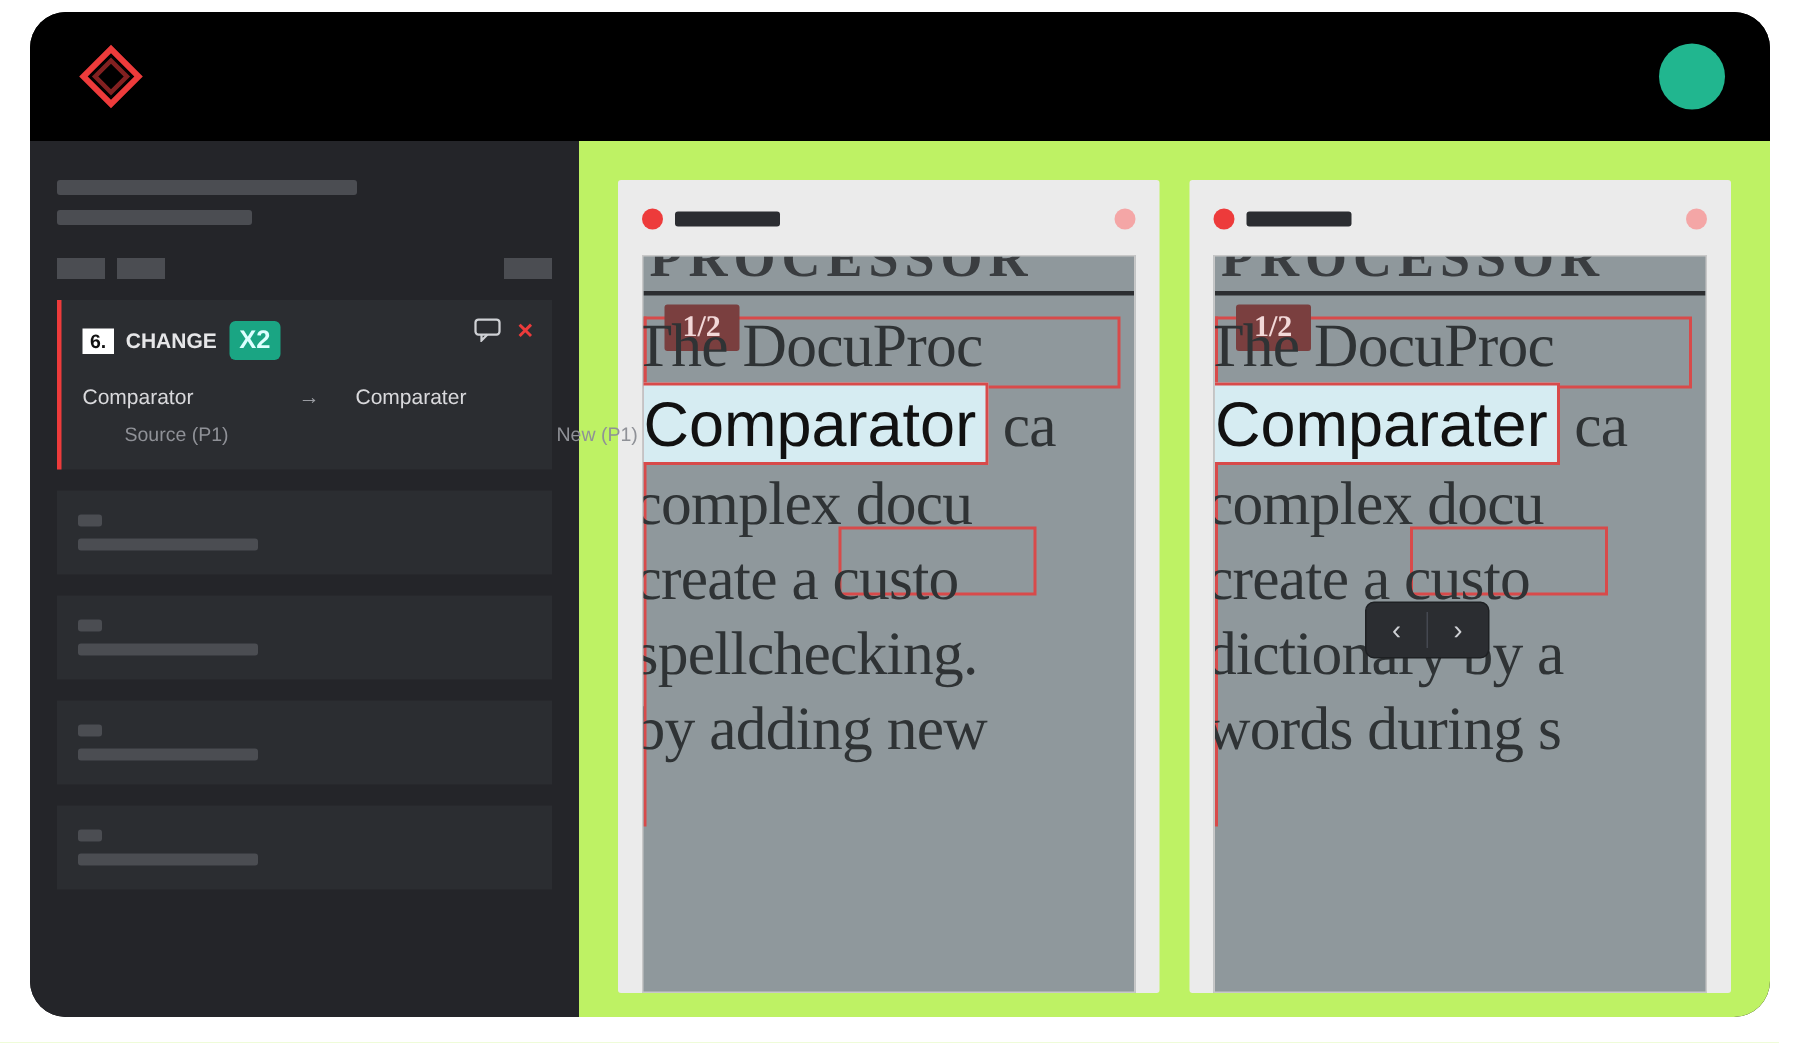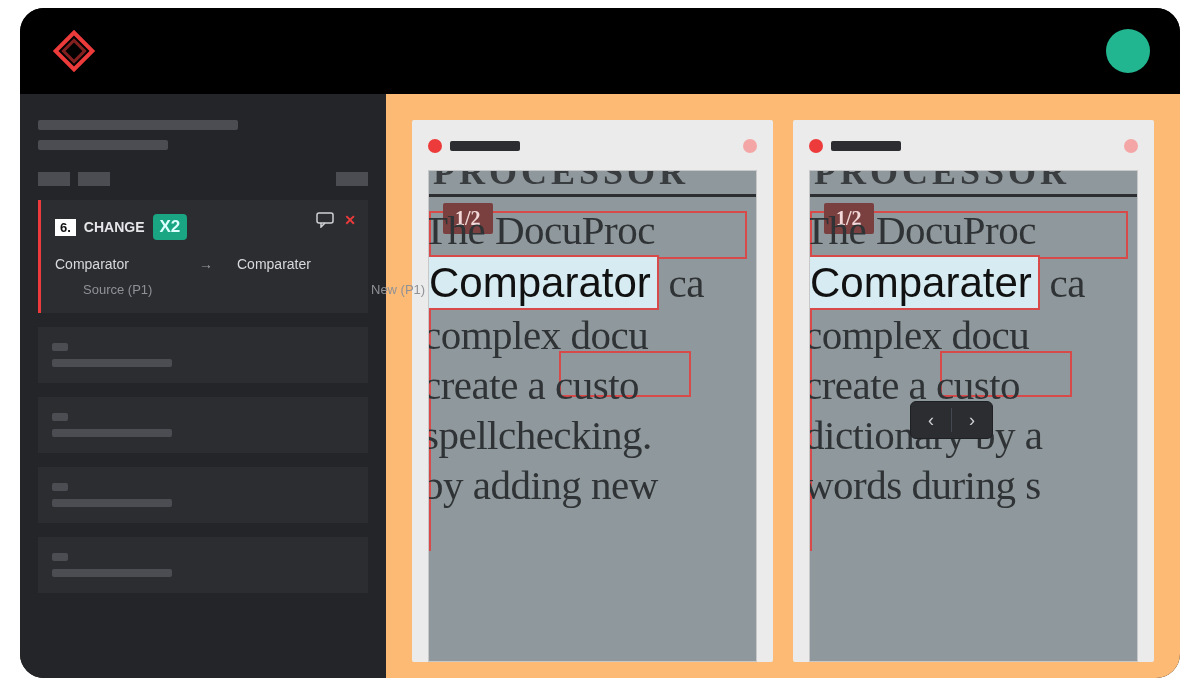--- a/index.html
+++ b/index.html
@@ -32,21 +32,21 @@
   .card .actions { position:absolute; right:12px; top:12px; display:flex; gap:10px; align-items:center;}
   .chat-icon svg { display:block; }
   .close-x { color:#ed3b3b; font-size:14px; font-weight:700;}
   .comp-row { display:flex; align-items:center; margin-top:16px; gap:24px; font-size:14px; color:#d9d9dc;}
   .arrow { color:#9a9ca2; }
   .sub-row { display:flex; gap:24px; margin-top:10px; font-size:13px; color:#8f9197;margin-left:28px;}
   .sub-row span { min-width:120px; }
   .list-item { background:#2b2d31; padding:16px 14px; display:flex; flex-direction:column; gap:8px;}
   .list-item .r1 { width:16px; height:8px;}
   .list-item .r2 { width:120px; height:8px;}
-  .main { flex:1; background:#fdba74; display:flex; gap:20px; padding:26px 26px 16px 26px; overflow:hidden;}
+  .main { flex:1; background:#bef264; display:flex; gap:20px; padding:26px 26px 16px 26px; overflow:hidden;}
   .pane {
     flex:1; background:#ebebeb; padding:16px 16px 0 16px; display:flex; flex-direction:column;
     border-radius:2px;
   }
   .pane-hdr { display:flex; align-items:center; gap:8px; height:20px; margin-bottom:14px;}
   .dot { width:14px; height:14px; border-radius:50%; }
   .dot.red { background:#ed3b3b;}
   .dot.pale { background:#f4a6a6;}
   .pane-hdr .lbl { width:70px; height:10px; background:#2b2d31; border-radius:2px;}
   .doc {

